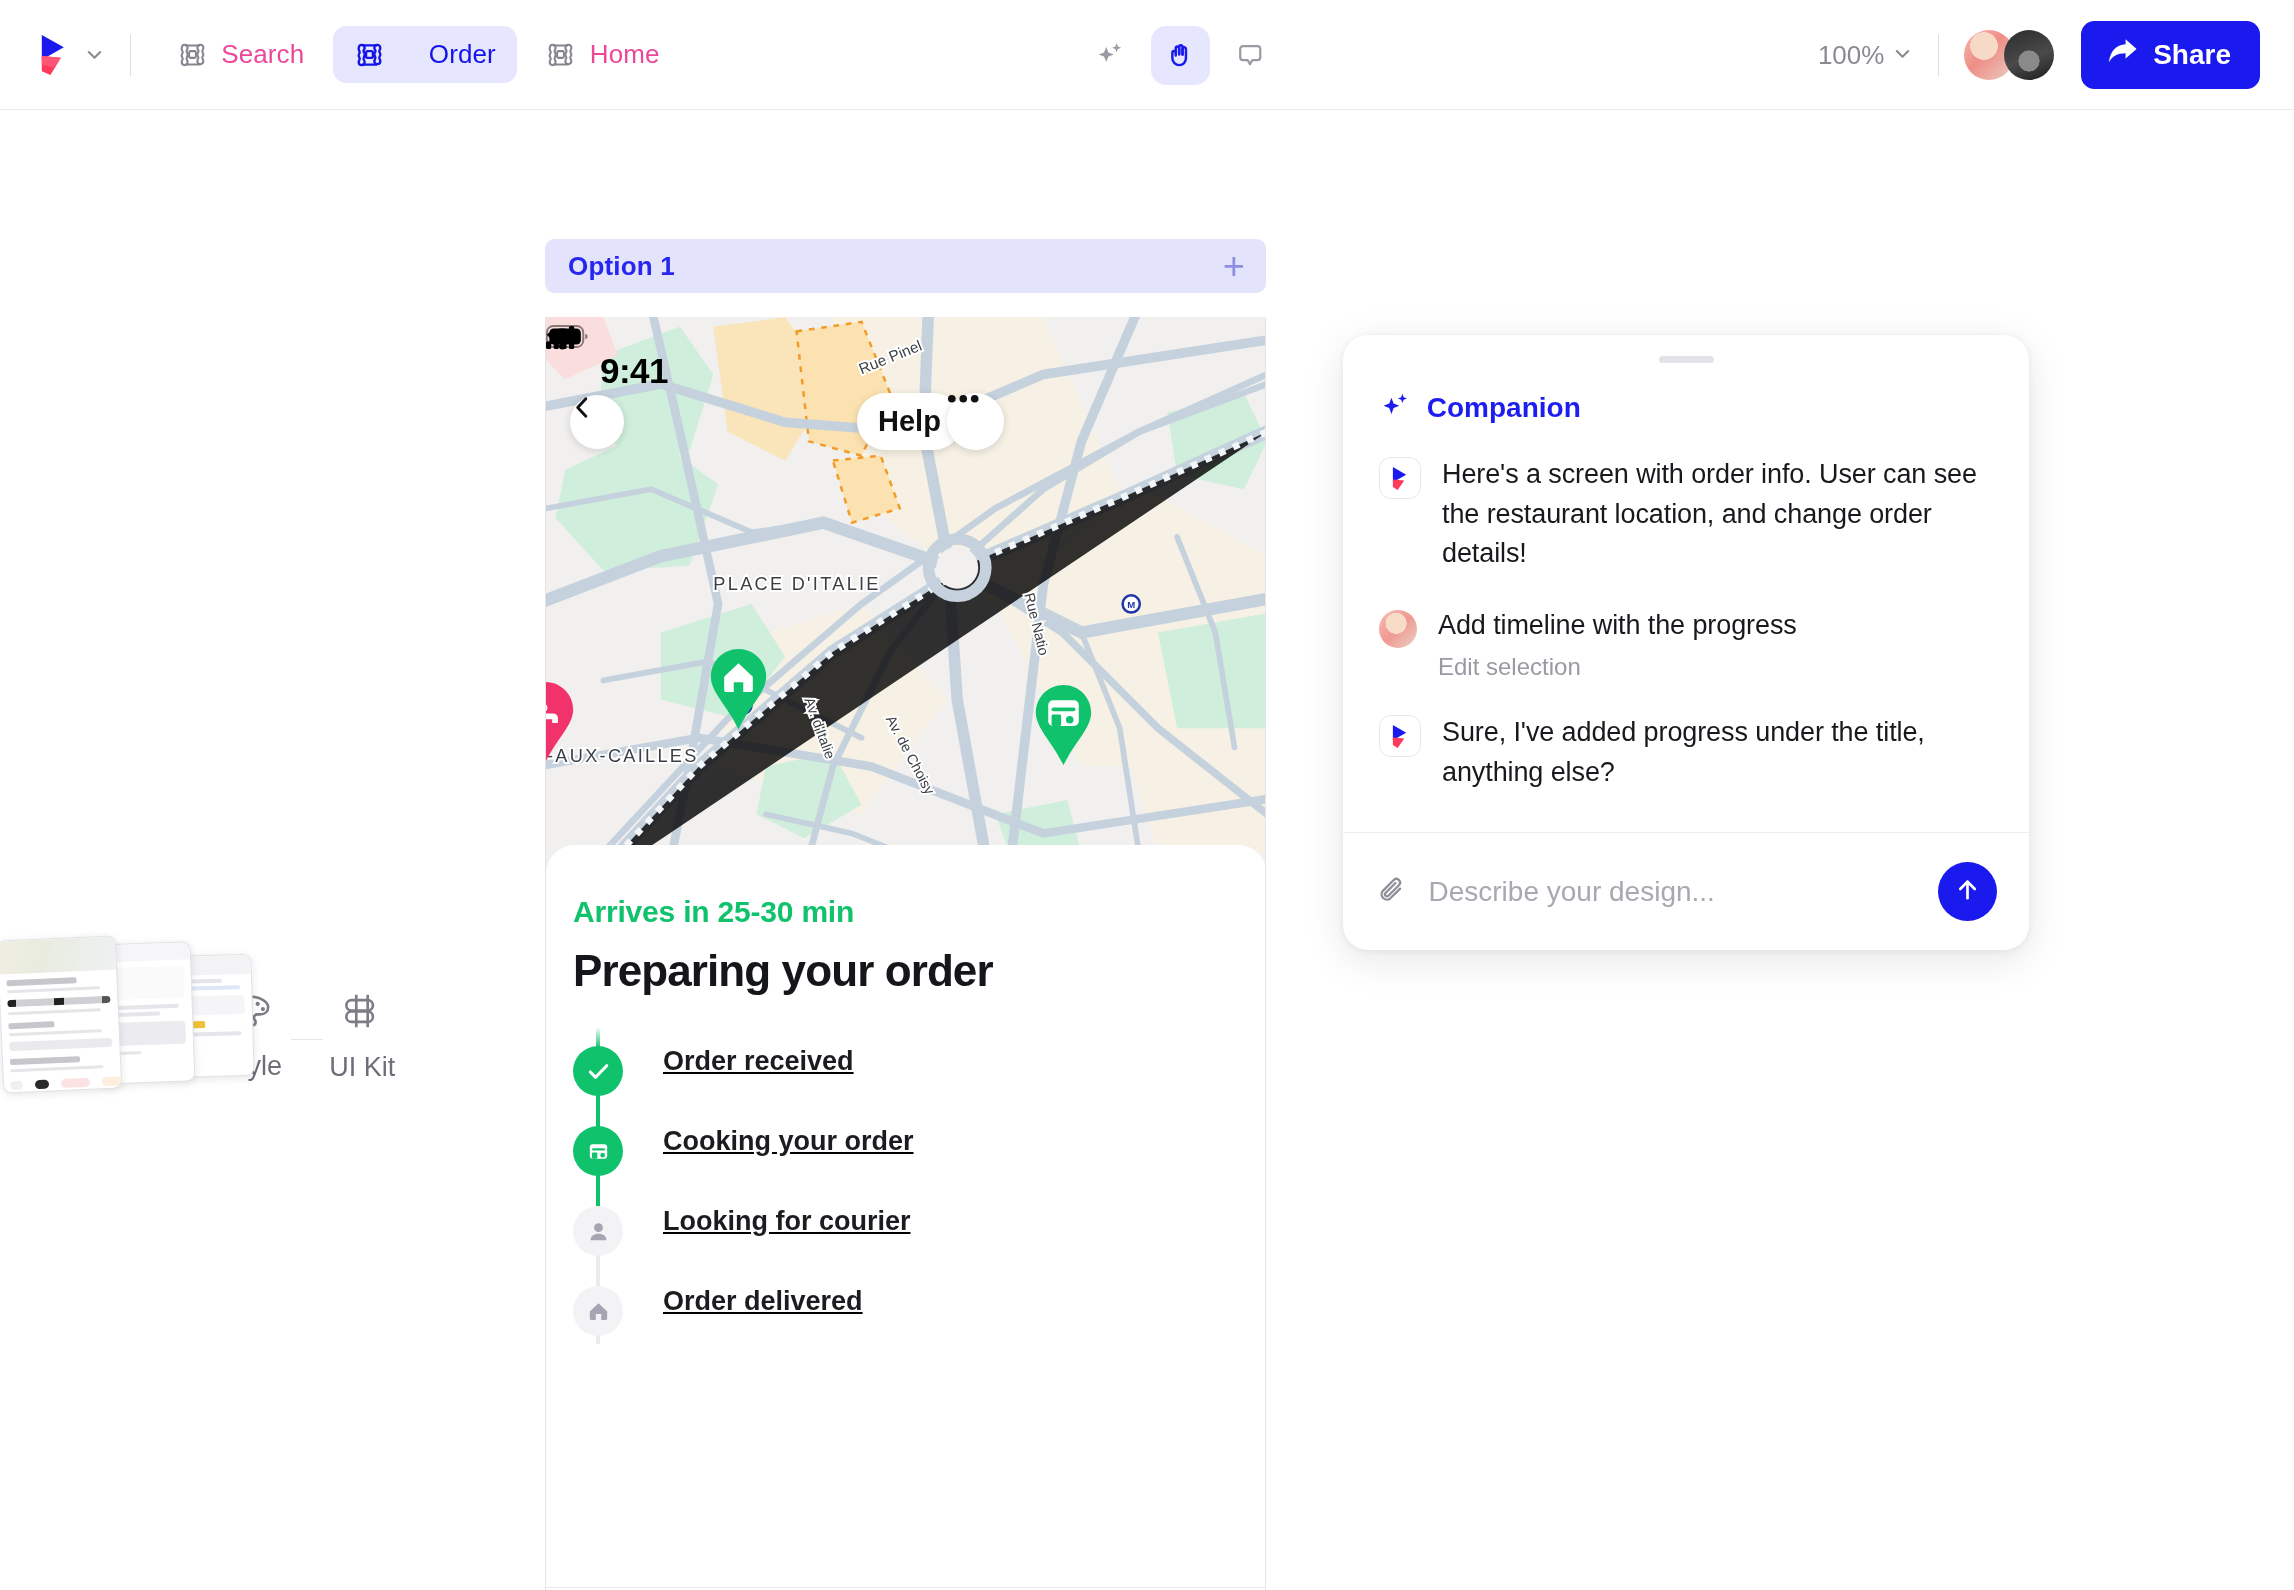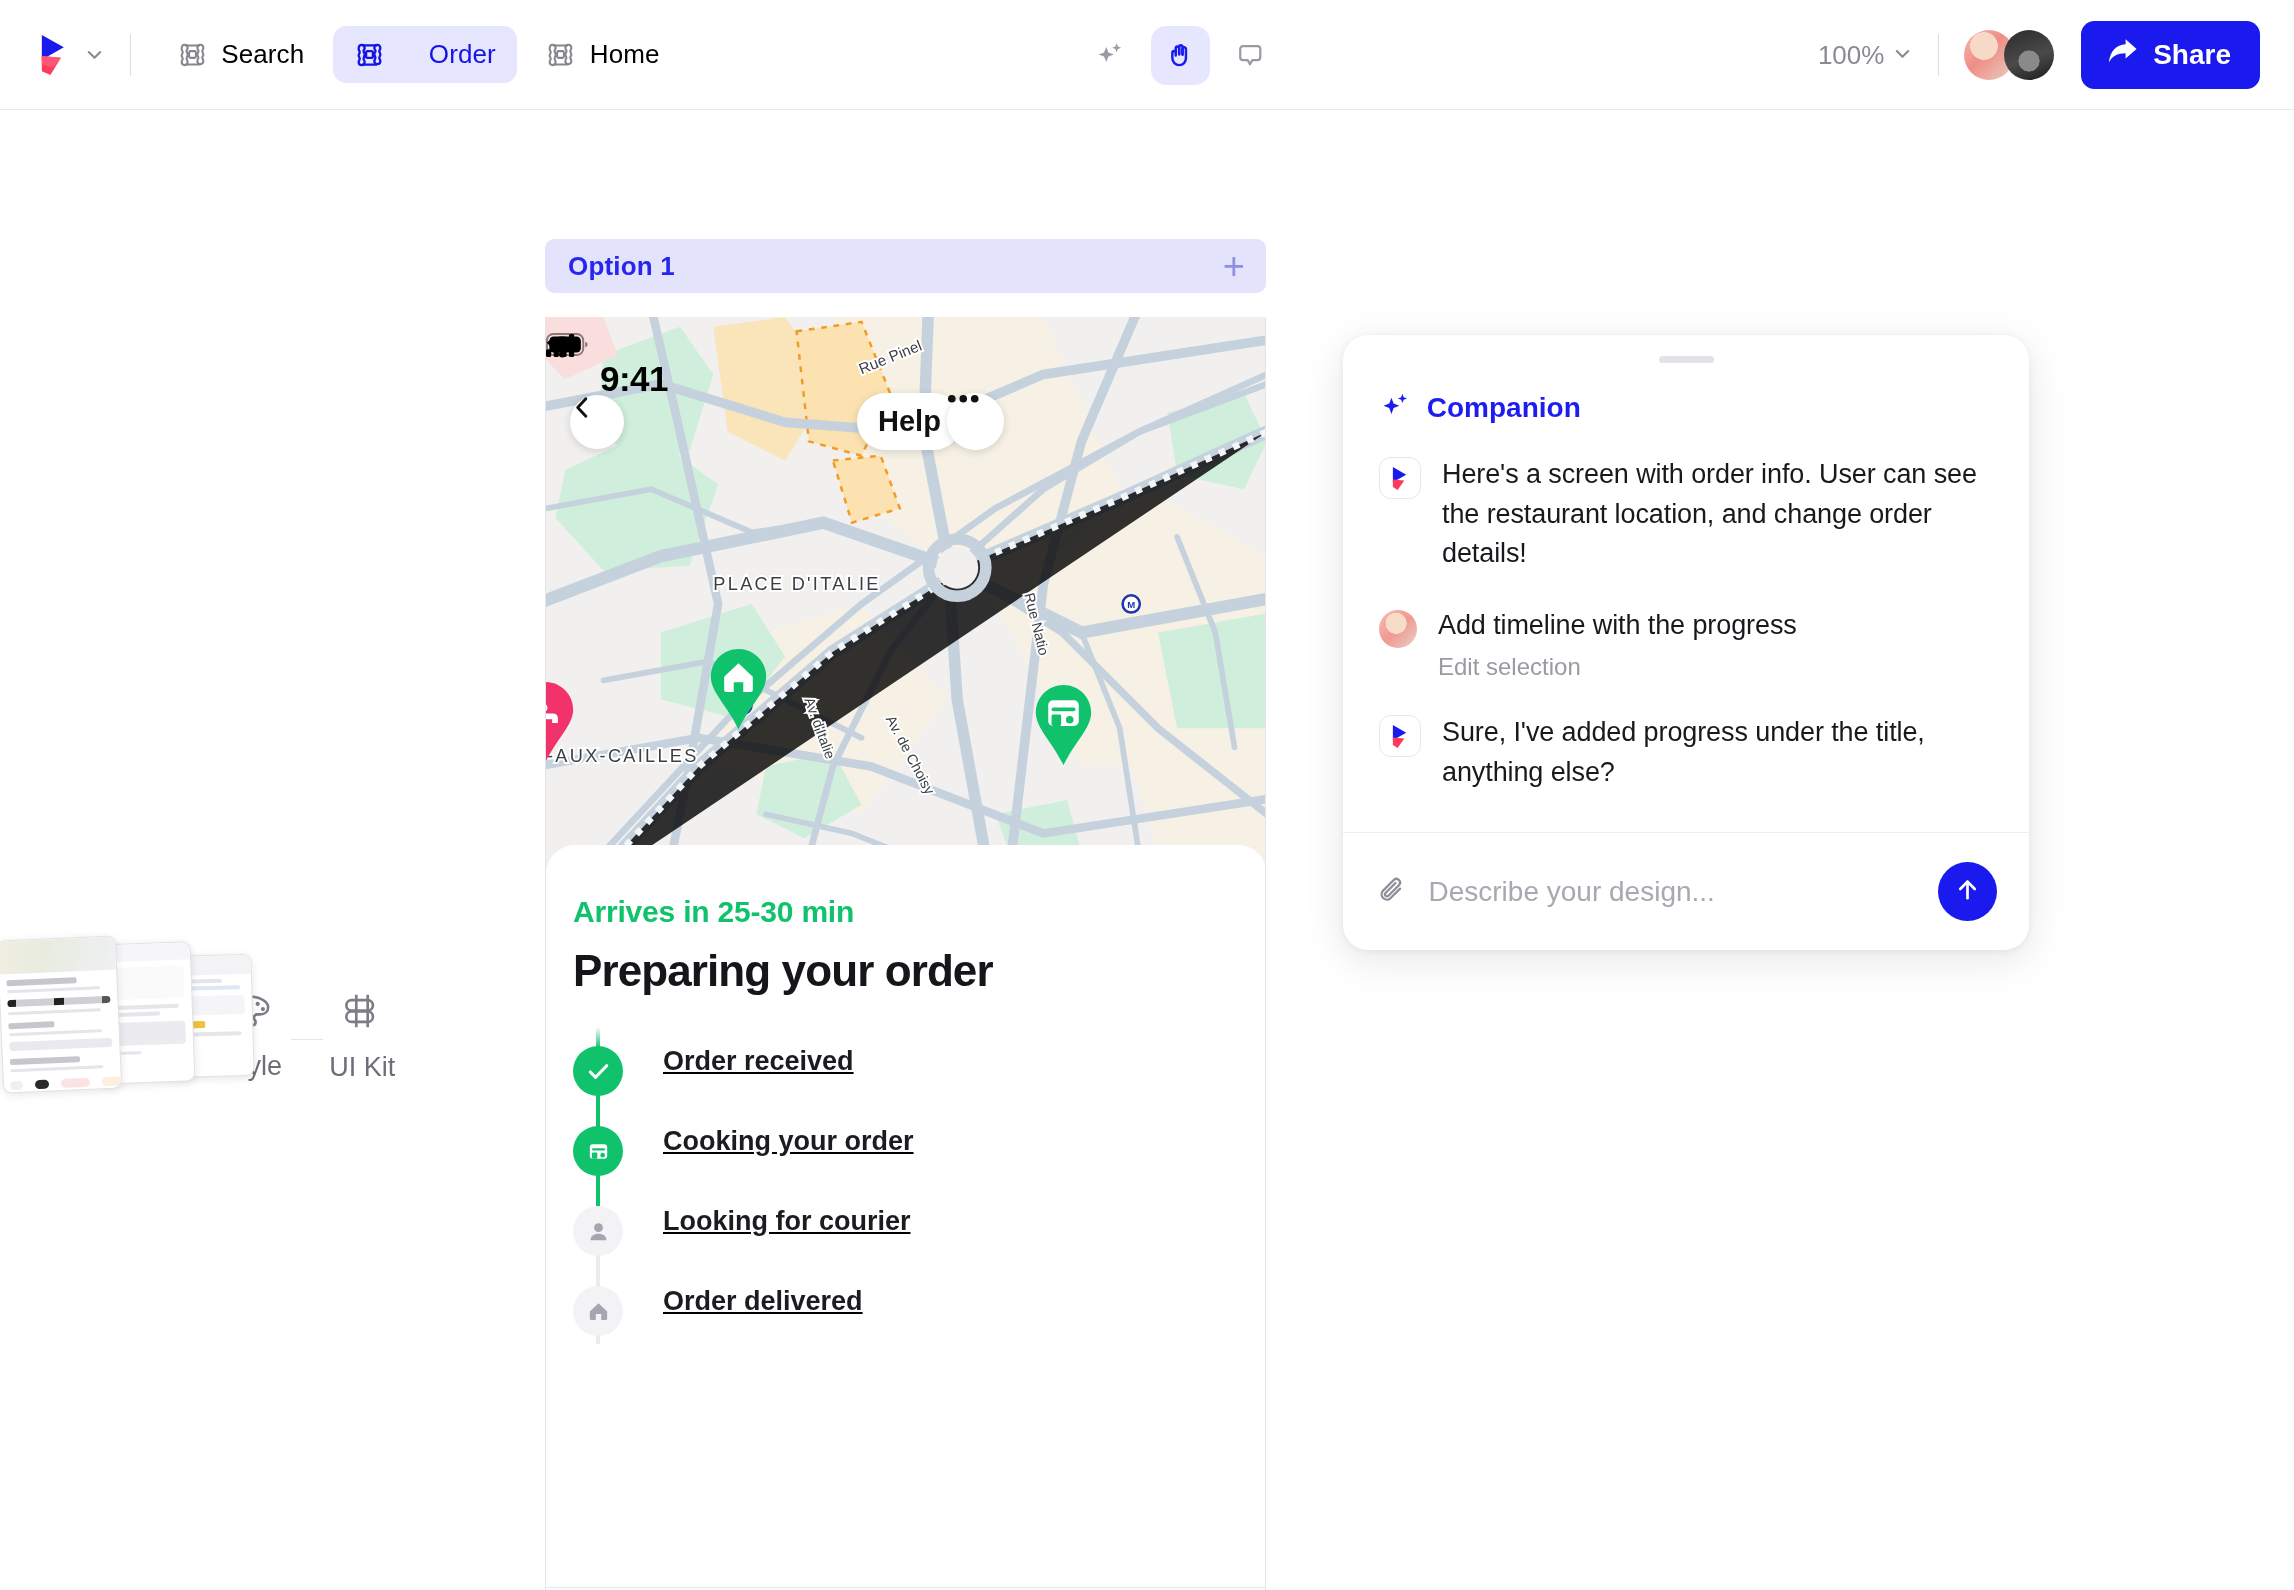--- a/index.html
+++ b/index.html
@@ -21,21 +21,21 @@
   .tb-left { display: flex; align-items: center; padding-left: 38px; gap: 0; }
   .logo-wrap { display: flex; align-items: center; gap: 13.4px; }
   .brandmark { width: 32.5px; height: 44px; position: relative; }
   .chev-down { width: 21px; height: 21px; color: #7a7a85; }
   .vdiv { width: 1px; height: 42px; background: #dedee4; margin: 0 25px; }
 
   .navtabs { display: flex; align-items: center; gap: 7.6px; }
   .navtab {
     display: flex; align-items: center; gap: 13.4px;
     padding: 13.4px 21px; border-radius: 13.4px;
-    font-size: 26px; color: #000000; letter-spacing: 0.1px;
+    font-size: 26px; color: #ec4899; letter-spacing: 0.1px;
     cursor: pointer; background: transparent; white-space: nowrap;
   }
   .navtab.active { background: #e6e6ff; color: #1414e6; font-weight: 500; gap: 44px; }
   .navtab .ic { width: 31px; height: 31px; display: block; }
 
   .tb-center {
     position: absolute; left: 1080px; top: 0; height: 110px;
     display: flex; align-items: center; gap: 11.5px;
   }
   .toolbtn {
@@ -109,21 +109,21 @@
     background: #fff; overflow: hidden;
     border-left: 1px solid #e4e4e8; border-right: 1px solid #e4e4e8;
   }
 
   
   .map { position: absolute; inset: 0 0 auto 0; height: 593px; overflow: hidden;
          background: #f2f1f0; }
   .map svg { position: absolute; left: 0; top: 0; }
 
   .statusbar {
-    position: absolute; top: 16px; left: 0; width: 721px; height: 92px;
+    position: absolute; top: 8px; left: 0; width: 721px; height: 92px;
     display: flex; align-items: center; justify-content: space-between;
     padding: 0 42px 0 54px; z-index: 5;
   }
   .sb-time { font-size: 35px; font-weight: 700; color: #000; letter-spacing: -0.5px; }
   .sb-icons { display: flex; align-items: center; gap: 10.5px; }
 
   .map-btn {
     position: absolute; z-index: 6; background: #fff; border-radius: 50%;
     box-shadow: 0 1.9px 8.6px rgba(0,0,0,.14);
     display: flex; align-items: center; justify-content: center; cursor: pointer;

